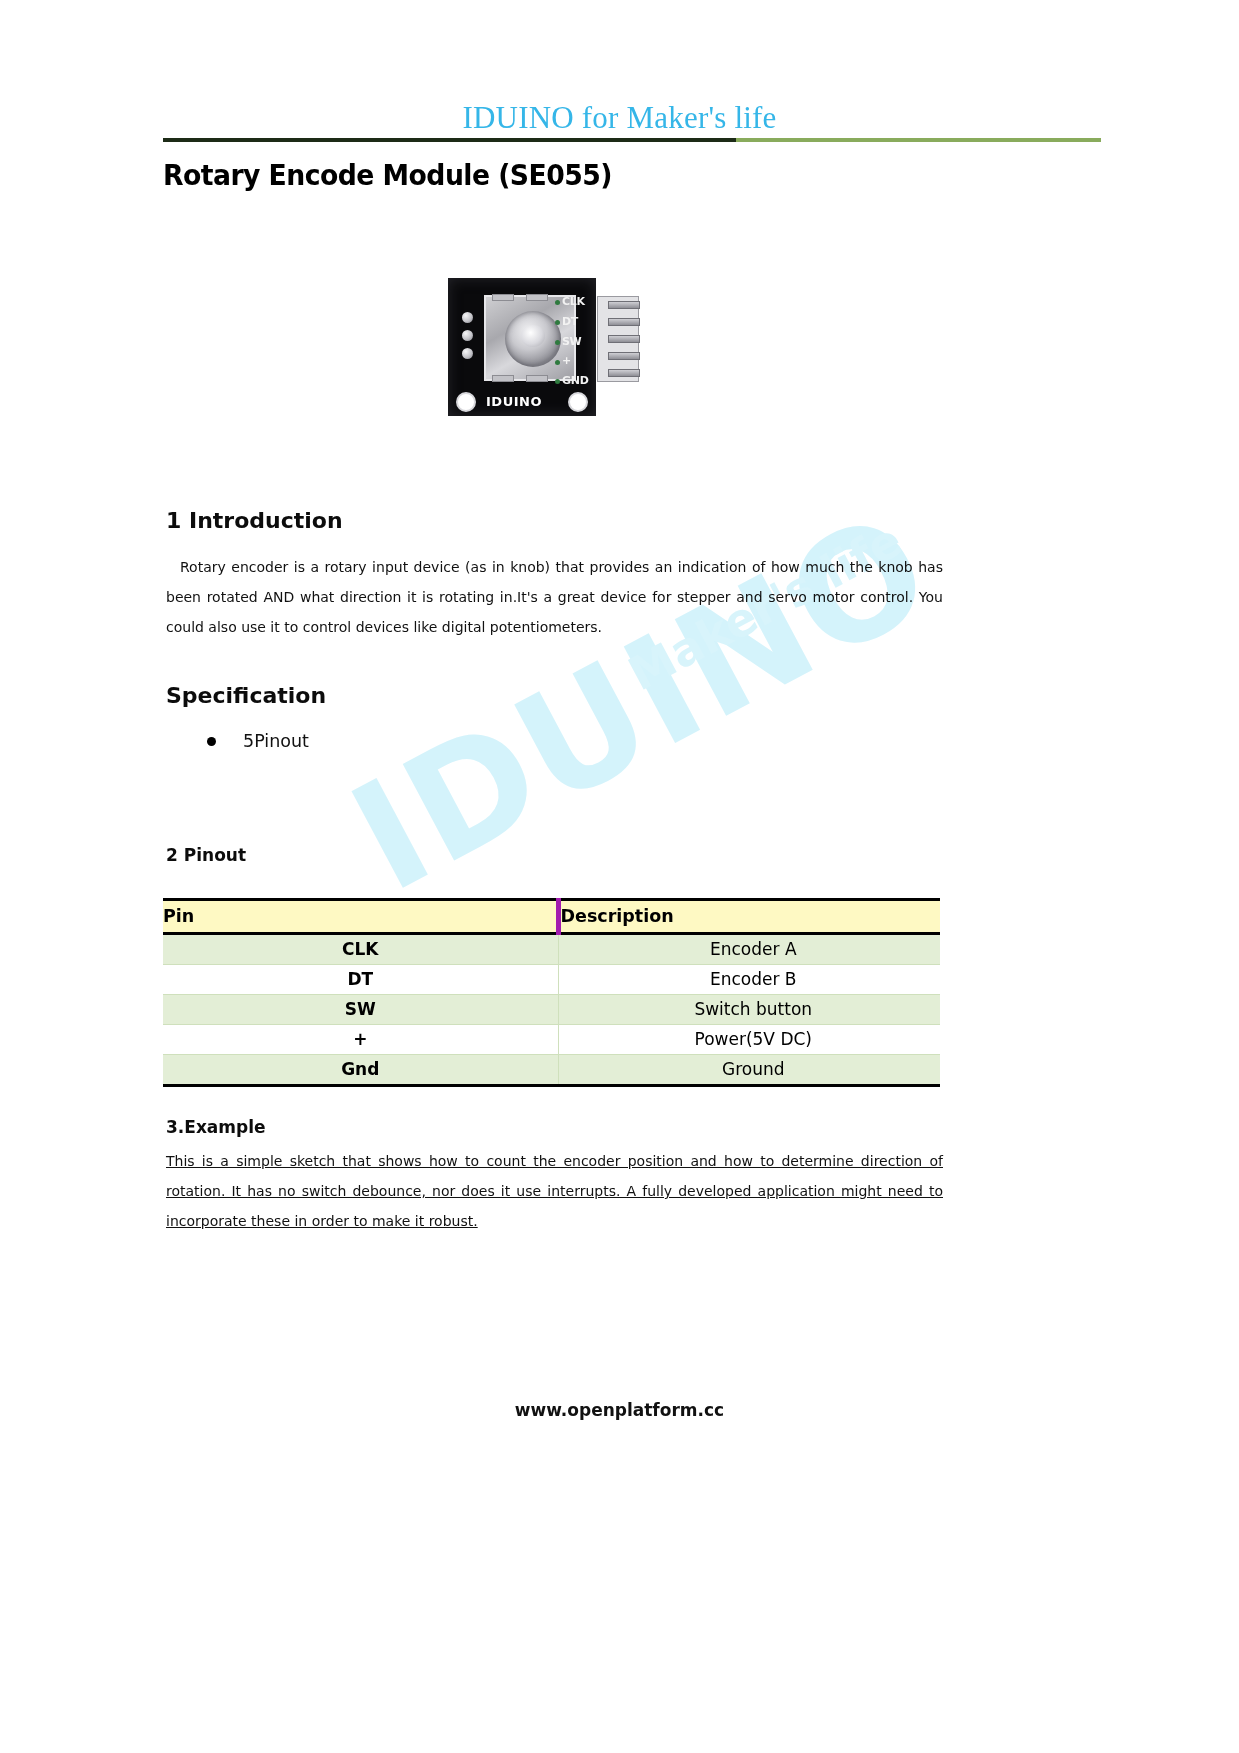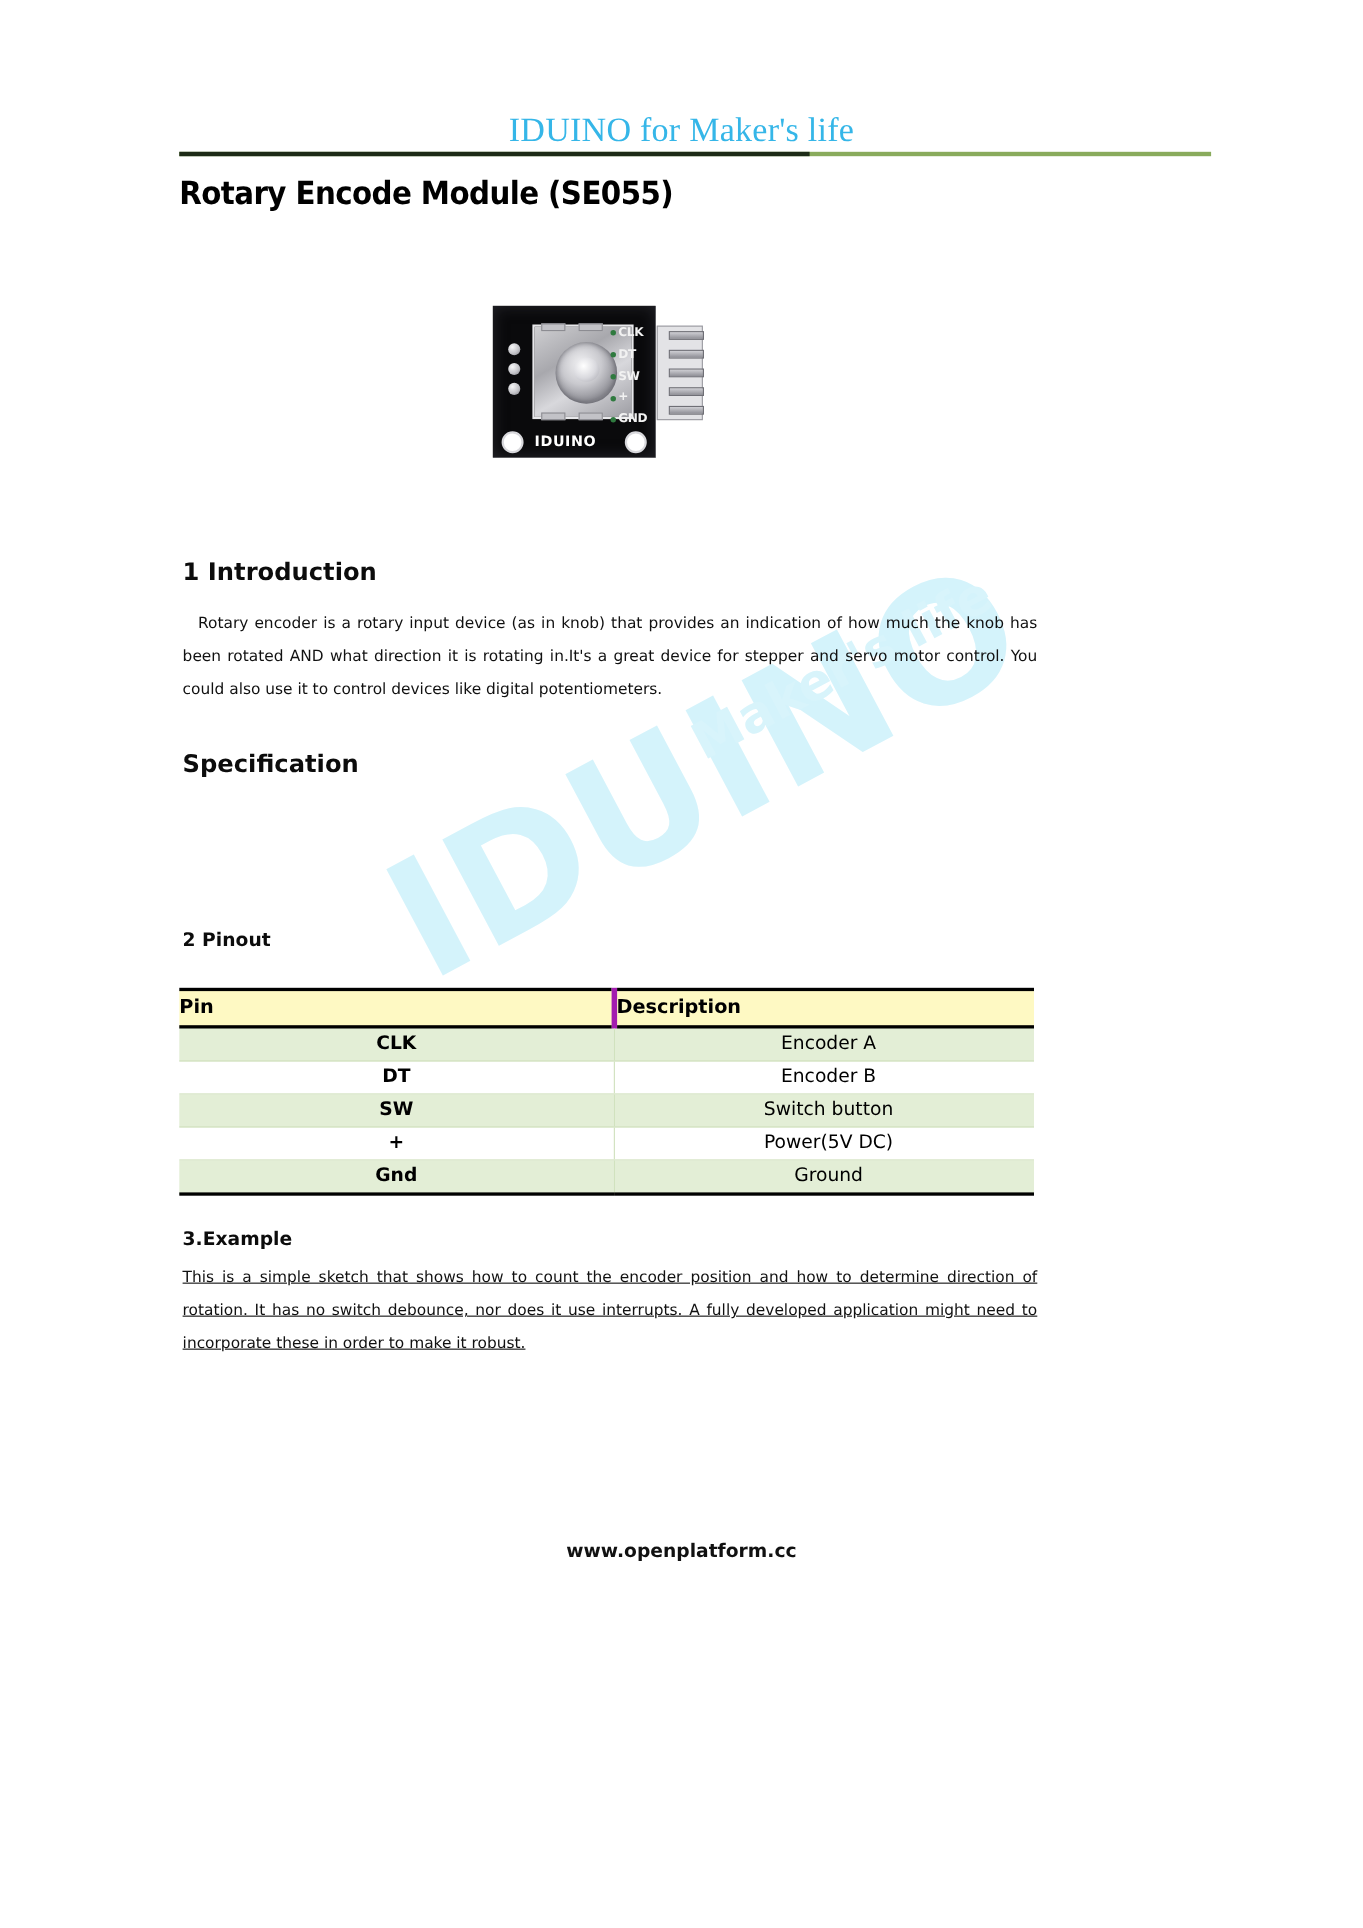--- a/index.html
+++ b/index.html
@@ -404,20 +404,21 @@
         <div class="hdr-pin" style="top:55px;"></div>
         <div class="hdr-pin" style="top:72px;"></div>
       </div>
     </div>
 
     <div class="h1 intro">1 Introduction</div>
     <div class="para intro"><span class="indent"></span><span>Rotary encoder is a rotary input device (as in knob) that provides an indication of how much the knob has been rotated AND what direction it is rotating in.It's a great device for stepper and servo motor control.   You could also use it to control devices like digital potentiometers.</span></div>
 
     <div class="h1 spec">Specification</div>
     <ul class="bullets">
+      <li><span class="dot"></span><span>5Pinout</span></li>
     </ul>
 
     <div class="h2 pinout">2 Pinout</div>
     <table class="pin-table">
       <colgroup>
           <col class="c1">
           <col class="c2">
         </colgroup>
       <thead>
         <tr>

